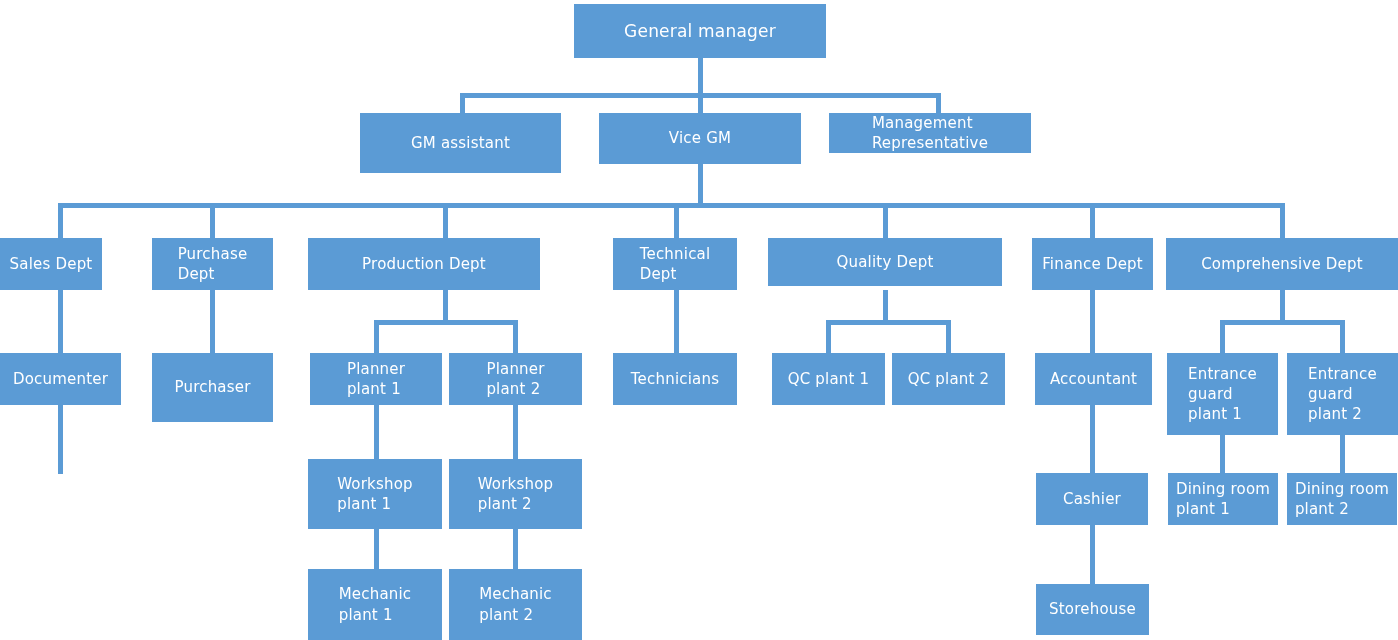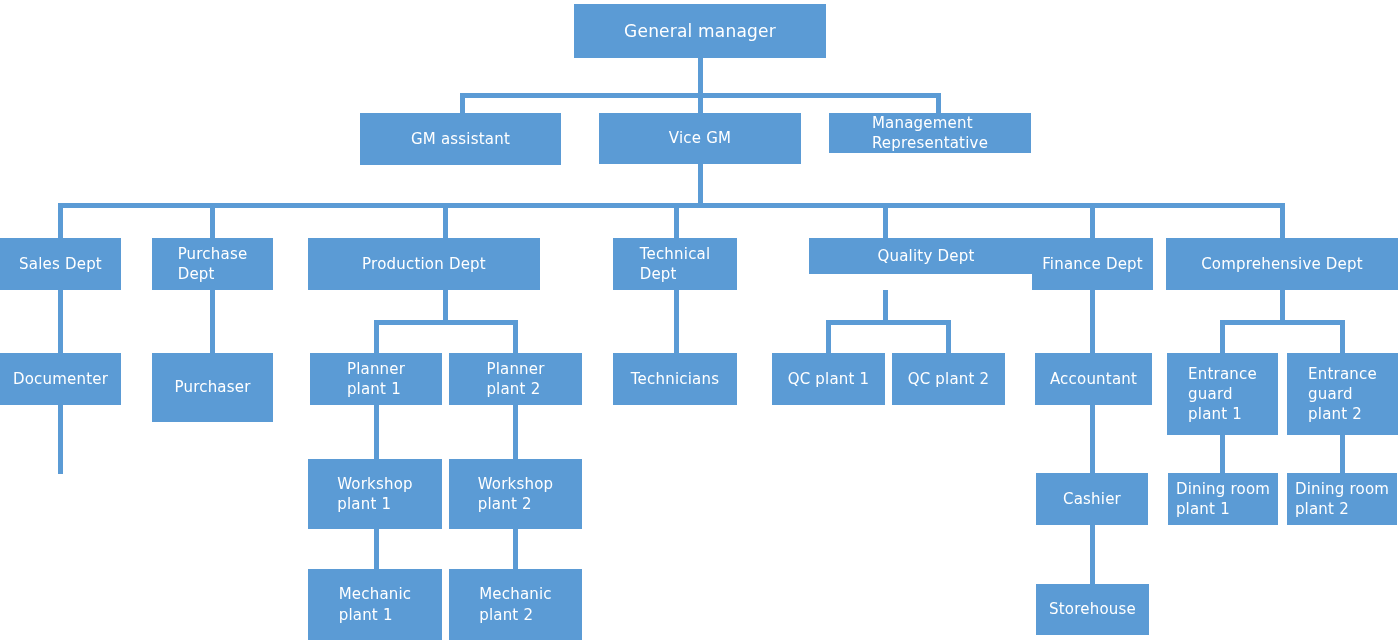--- a/index.html
+++ b/index.html
@@ -85,46 +85,46 @@
   <div class="line" style="left:1340px;top:435px;width:5px;height:39px"></div>
 
   <div class="line" style="left:374px;top:529px;width:5px;height:41px"></div>
   <div class="line" style="left:513px;top:529px;width:5px;height:41px"></div>
   <div class="line" style="left:1090px;top:525px;width:5px;height:60px"></div>
 
   <div class="node root" style="left:574px;top:4px;width:252px;height:54px">
       <span class="lbl">General manager</span>
     </div>
 
-  <div class="node" style="left:360px;top:113px;width:201px;height:52px">
+  <div class="node" style="left:360px;top:113px;width:201px;height:60px">
       <span class="lbl">GM assistant</span>
     </div>
   <div class="node" style="left:599px;top:113px;width:202px;height:51px">
       <span class="lbl">Vice GM</span>
     </div>
   <div class="node" style="left:829px;top:113px;width:202px;height:40px">
       <span class="lbl">Management
 Representative</span>
     </div>
 
-  <div class="node" style="left:0px;top:238px;width:121px;height:52px">
+  <div class="node" style="left:0px;top:238px;width:102px;height:52px">
       <span class="lbl">Sales Dept</span>
     </div>
   <div class="node" style="left:152px;top:238px;width:121px;height:52px">
       <span class="lbl">Purchase
 Dept</span>
     </div>
   <div class="node" style="left:308px;top:238px;width:232px;height:52px">
       <span class="lbl">Production Dept</span>
     </div>
   <div class="node" style="left:613px;top:238px;width:124px;height:52px">
       <span class="lbl">Technical
 Dept</span>
     </div>
-  <div class="node" style="left:809px;top:238px;width:234px;height:36px">
+  <div class="node" style="left:768px;top:238px;width:234px;height:48px">
       <span class="lbl">Quality Dept</span>
     </div>
   <div class="node" style="left:1032px;top:238px;width:121px;height:52px">
       <span class="lbl">Finance Dept</span>
     </div>
   <div class="node" style="left:1166px;top:238px;width:232px;height:52px">
       <span class="lbl">Comprehensive Dept</span>
     </div>
 
   <div class="node" style="left:0px;top:353px;width:121px;height:52px">

